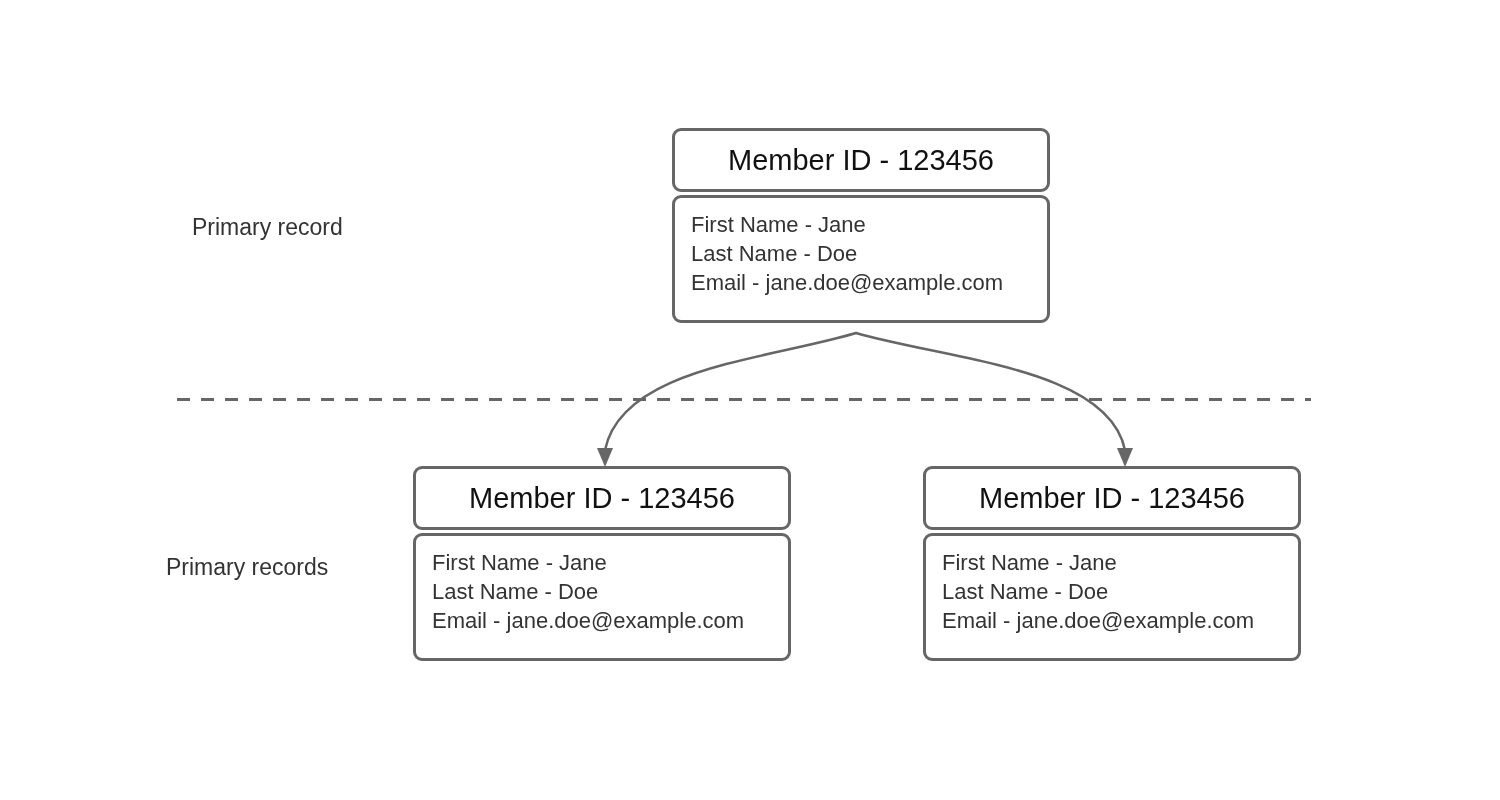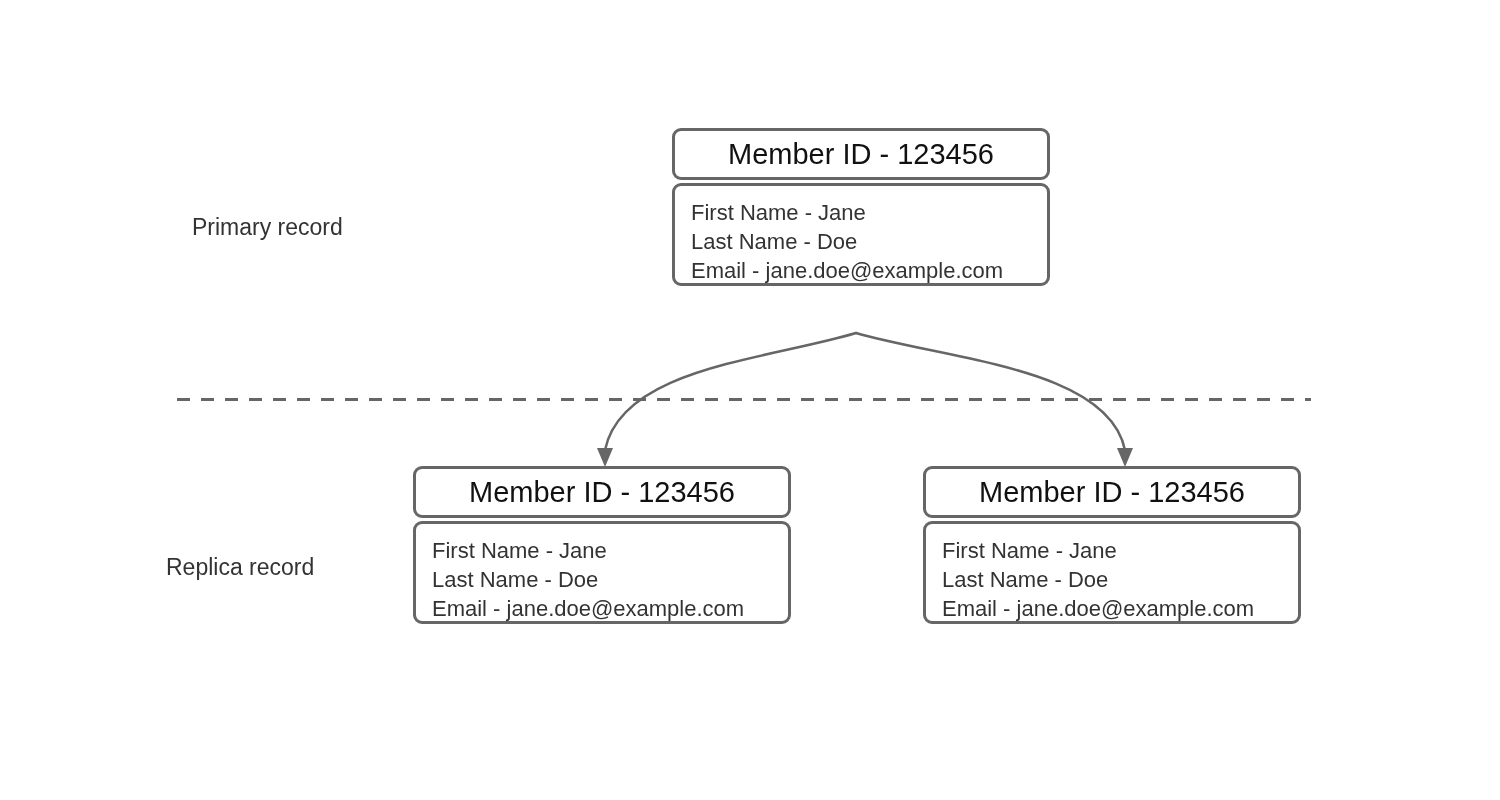--- a/index.html
+++ b/index.html
@@ -52,34 +52,34 @@
   .label-primary { left: 192px; top: 214px; }
   .label-replica { left: 166px; top: 554px; }
   .card {
     position: absolute;
     width: 378px;
   }
   .card-primary       { left: 672px; top: 128px; }
   .card-replica-left  { left: 413px; top: 466px; }
   .card-replica-right { left: 923px; top: 466px; }
   .card-header {
-    height: 52px;
+    height: 64px;
     background: var(--bg);
     border: 3px solid var(--stroke);
     border-radius: 9px;
     display: flex;
     align-items: center;
     justify-content: center;
     font-size: 29px;
     color: var(--header-text);
     white-space: nowrap;
   }
   .card-body {
     margin-top: 3px;
-    height: 103px;
+    height: 128px;
     background: var(--bg);
     border: 3px solid var(--stroke);
     border-radius: 9px;
     padding: 12px 16px;
     font-size: 22px;
     line-height: 29px;
     color: var(--text);
     white-space: nowrap;
   }
 </style>
@@ -91,21 +91,21 @@
   <svg class="connector-layer" viewBox="0 0 1500 800" aria-hidden="true">
     <path d="M 856 333 C 765 360, 622 368, 605 450"></path>
     <polygon points="597,448 613,448 605,467"></polygon>
     <path d="M 856 333 C 950 360, 1108 368, 1125 450"></path>
     <polygon points="1117,448 1133,448 1125,467"></polygon>
   </svg>
 
   <div class="dashed-divider"></div>
 
   <div class="side-label label-primary">Primary record</div>
-  <div class="side-label label-replica">Replica record</div>
+  <div class="side-label label-replica">Primary records</div>
 
   <div class="card card-primary">
     <div class="card-header">Member ID - 123456</div>
     <div class="card-body">
       <div class="field">First Name - Jane</div>
       <div class="field">Last Name - Doe</div>
       <div class="field">Email - jane.doe@example.com</div>
     </div>
   </div>
 

